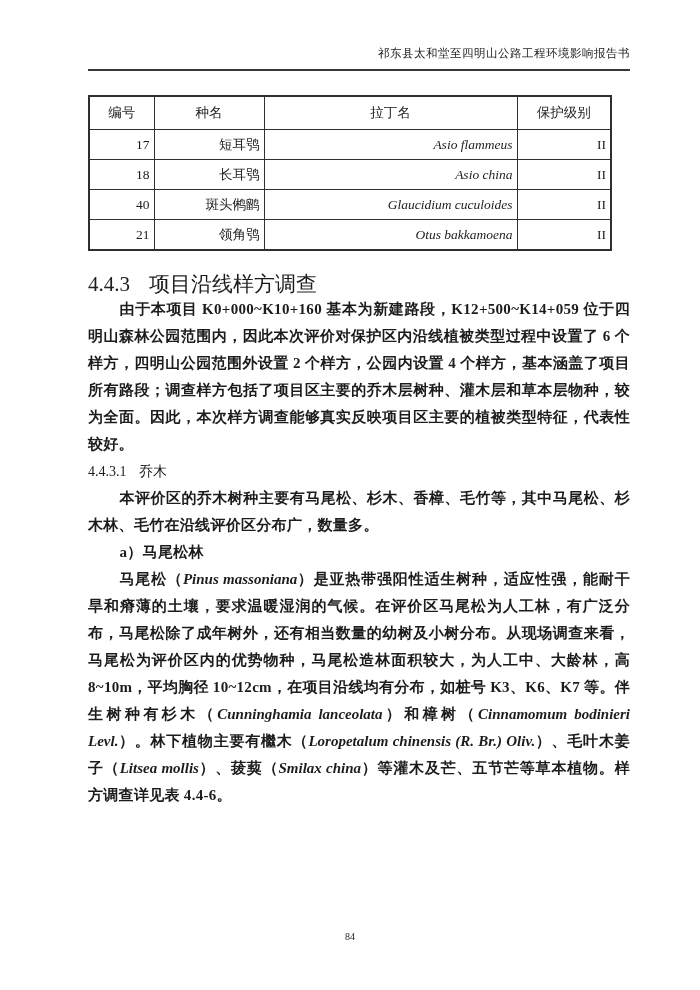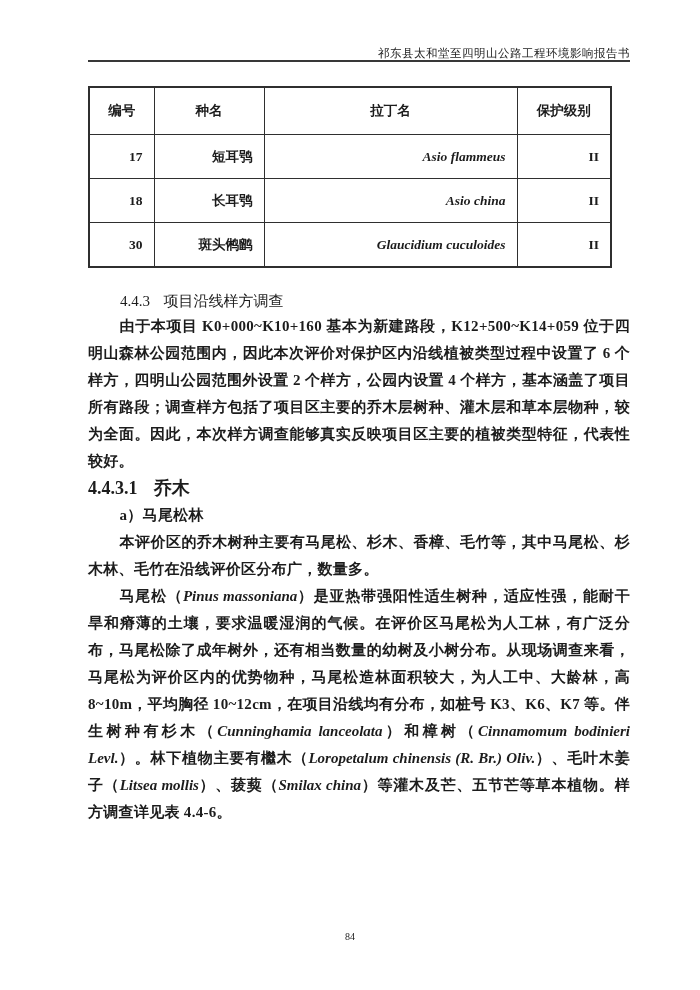--- a/index.html
+++ b/index.html
@@ -9,20 +9,21 @@
     background:#ffffff;
     color:#1c1c1c;
     font-family:"Liberation Serif","DejaVu Serif",serif;
     overflow:hidden;
   }
   .content{padding:0 70px 0 88px;}
 
   
   .doc-header{
     padding-top:46px;
+    padding-bottom:9px;
     border-bottom:2px solid #383838;
     text-align:right;
   }
   .doc-header-title{
     font-size:11.5px;
     line-height:14px;
     letter-spacing:0.5px;
   }
 
   
@@ -30,39 +31,37 @@
     margin-top:24px;
     border-collapse:collapse;
     width:522px;
     table-layout:fixed;
     font-size:13.5px;
   }
   .species-table th,.species-table td{
     border:1px solid #2f2f2f;
     text-align:center;
     vertical-align:middle;
-    padding:11px;
-    font-weight:bold;
+    padding:4px;
+    font-weight:normal;
   }
   .species-table{border:2px solid #2f2f2f;}
   .species-table th{height:24px;}
   .species-table td{height:21px;text-align:right;}
   .species-table td i,.species-table th i{font-style:italic;}
 
   
   .h1{
     margin-top:21px;
-    font-size:15px;
+    font-size:21px;
     line-height:24px;
-    margin-left:32px;
   }
   .h2{
-    font-size:18px;
+    font-size:14px;
     line-height:27px;
-    font-weight:bold;
   }
   .hnum{margin-right:0.9em;}
   .body-para{
     margin:0;
     font-size:15px;
     line-height:27px;
     text-align:justify;
     text-indent:2.1em;
     letter-spacing:0.3px;
     font-weight:bold;
@@ -112,41 +111,47 @@
             <td><i>Asio flammeus</i></td>
             <td>II</td>
           </tr>
           <tr>
             <td>18</td>
             <td>长耳鸮</td>
             <td><i>Asio china</i></td>
             <td>II</td>
           </tr>
           <tr>
-            <td>30</td>
+            <td>40</td>
             <td>斑头鸺鹠</td>
             <td><i>Glaucidium cuculoides</i></td>
+            <td>II</td>
+          </tr>
+          <tr>
+            <td>21</td>
+            <td>领角鸮</td>
+            <td><i>Otus bakkamoena</i></td>
             <td>II</td>
           </tr>
         </tbody>
     </table>
 
     <div class="h1">
       <span class="hnum">4.4.3</span><span>项目沿线样方调查</span>
     </div>
 
     <p class="body-para"><span>由于本项目 K0+000~K10+160 基本为新建路段，K12+500~K14+059 位于四明山森林公园范围内，因此本次评价对保护区内沿线植被类型过程中设置了 6 个样方，四明山公园范围外设置 2 个样方，公园内设置 4 个样方，基本涵盖了项目所有路段；调查样方包括了项目区主要的乔木层树种、灌木层和草本层物种，较为全面。因此，本次样方调查能够真实反映项目区主要的植被类型特征，代表性较好。</span></p>
 
     <div class="h2">
       <span class="hnum">4.4.3.1</span><span>乔木</span>
     </div>
 
+    <p class="body-para"><span>本评价区的乔木树种主要有马尾松、杉木、香樟、毛竹等，其中马尾松、杉木林、毛竹在沿线评价区分布广，数量多。</span></p>
+
     <p class="body-para item-line">a）马尾松林</p>
-
-    <p class="body-para"><span>本评价区的乔木树种主要有马尾松、杉木、香樟、毛竹等，其中马尾松、杉木林、毛竹在沿线评价区分布广，数量多。</span></p>
 
     <p class="body-para"><span>马尾松（</span><i>Pinus massoniana</i><span>）是亚热带强阳性适生树种，适应性强，能耐干旱和瘠薄的土壤，要求温暖湿润的气候。在评价区马尾松为人工林，有广泛分布，马尾松除了成年树外，还有相当数量的幼树及小树分布。从现场调查来看，马尾松为评价区内的优势物种，马尾松造林面积较大，为人工中、大龄林，高 8~10m，平均胸径 10~12cm，在项目沿线均有分布，如桩号 K3、K6、K7 等。伴生树种有杉木（</span><i>Cunninghamia lanceolata</i><span>）和樟树（</span><i>Cinnamomum bodinieri Levl.</i><span>）。林下植物主要有檵木（</span><i>Loropetalum chinensis (R. Br.) Oliv.</i><span>）、毛叶木姜子（</span><i>Litsea mollis</i><span>）、菝葜（</span><i>Smilax china</i><span>）等灌木及芒、五节芒等草本植物。样方调查详见表 4.4-6。</span></p>
 
   </div>
 
   <div class="footer">
     <span>84</span>
   </div>
 </div>
 

